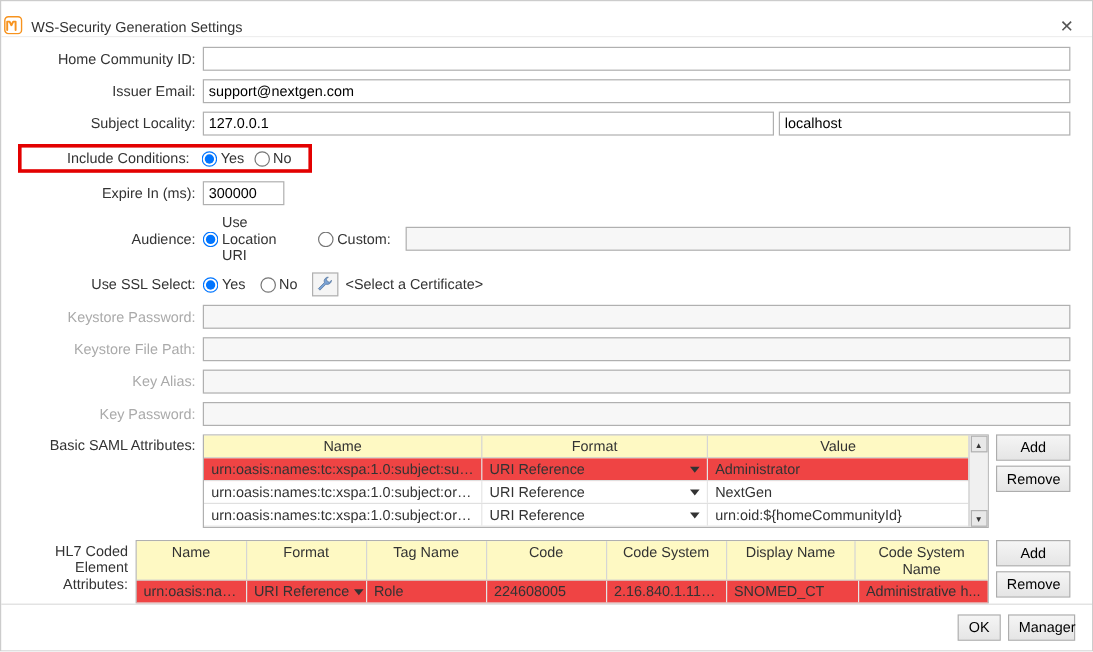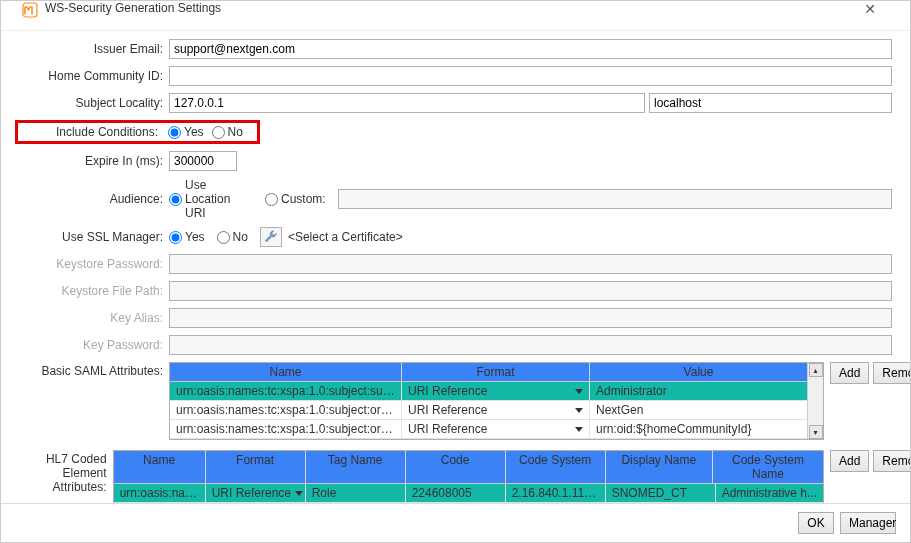--- a/index.html
+++ b/index.html
@@ -1,47 +1,47 @@
 <!DOCTYPE html>
 <html><head>
 <meta charset="utf-8">
 <style>
 * { box-sizing: border-box; margin: 0; padding: 0; }
 body { font-family: "Segoe UI", Tahoma, sans-serif; font-size: 12px; color: #333; background: #fff; }
 .window { width: 911px; height: 543px; border: 1px solid #ccc; position: relative; display: flex; flex-direction: column; }
-.titlebar { height: 30px; display: flex; align-items: flex-start; padding: 0 20px; border-bottom: 1px solid #eee; }
+.titlebar { height: 30px; display: flex; align-items: flex-end; padding: 0 1px; border-bottom: 1px solid #eee; }
 .titlebar .icon { width: 18px; height: 18px; margin-right: 6px; display: inline-flex; align-items: center; justify-content: center; }
 .titlebar .title { flex: 1; font-size: 12px; color: #333; }
 .titlebar .close { width: 40px; text-align: center; font-size: 14px; color: #555; cursor: pointer; }
 .content { flex: 1; padding: 8px 18px 4px 18px; overflow: hidden; }
 .form-row { display: flex; align-items: center; margin-bottom: 7px; }
 .form-row.tall { align-items: flex-start; }
 .label { width: 150px; text-align: right; padding-right: 6px; font-size: 12px; color: #333; }
 .label.disabled { color: #aaa; }
 .field { flex: 1; display: flex; align-items: center; gap: 4px; }
 .text-input { width: 100%; height: 20px; border: 1px solid #b0b0b0; padding: 1px 4px; font-size: 12px; font-family: inherit; background: #fff; }
 .text-input.short { width: 260px; flex: none; }
 .text-input:disabled { background: #f7f7f7; }
 .radio { display: inline-flex; align-items: center; margin-right: 8px; cursor: pointer; font-size: 12px; }
 .radio input { margin-right: 3px; }
 .red-box { border: 3px solid #e30000; padding: 2px 6px 2px 0; margin-left: -4px; }
 .wrench-btn { width: 22px; height: 20px; border: 1px solid #b0b0b0; background: #f5f5f5; display: inline-flex; align-items: center; justify-content: center; cursor: pointer; }
 .cert-text { font-size: 12px; color: #333; margin-left: 2px; }
 .table-wrap { flex: 1; display: flex; gap: 6px; }
 .table-container { flex: 1; border: 1px solid #b0b0b0; background: #fff; }
-.grid-header { display: flex; background: #3b82f6; border-bottom: 1px solid #ccc; }
+.grid-header { display: flex; background: #fef9c3; border-bottom: 1px solid #ccc; }
 .grid-header .col { padding: 2px 6px; border-right: 1px solid #d5d5d5; text-align: center; font-size: 12px; }
 .grid-header .col:last-child { border-right: none; }
 .grid-row { display: flex; border-bottom: 1px solid #e0e0e0; background: #fff; }
-.grid-row.sel { background: #14b8a6; }
+.grid-row.sel { background: #ef4444; }
 .grid-row .cell { padding: 2px 6px; border-right: 1px solid #e5e5e5; font-size: 12px; white-space: nowrap; overflow: hidden; text-overflow: ellipsis; }
 .grid-row .cell:last-child { border-right: none; }
 .dropdown-cell { display: flex; align-items: center; justify-content: space-between; }
 .caret { width: 0; height: 0; border-left: 4px solid transparent; border-right: 4px solid transparent; border-top: 5px solid #333; margin-left: 4px; flex-shrink: 0; }
-.side-buttons { display: flex; flex-direction: row; gap: 4px; width: 62px; }
+.side-buttons { display: flex; flex-direction: column; gap: 4px; width: 62px; }
 .btn { height: 22px; border: 1px solid #adadad; background: linear-gradient(#f5f5f5,#e5e5e5); font-size: 12px; cursor: pointer; font-family: inherit; padding: 0 8px; }
 .footer { border-top: 1px solid #ddd; padding: 8px 14px; display: flex; justify-content: flex-end; gap: 6px; }
 .scroll-indicator { width: 16px; background: #f0f0f0; border-left: 1px solid #ccc; display: flex; flex-direction: column; justify-content: space-between; align-items: center; }
 .scroll-btn { width: 14px; height: 14px; border: 1px solid #b0b0b0; background: #e8e8e8; display: flex; align-items: center; justify-content: center; font-size: 8px; color: #333; }
 .saml-table { flex: 1; }
 </style>
 </head>
 <body>
 
 <div class="window">
@@ -52,30 +52,30 @@
           <path d="M3 12 V5 h2 l1.5 3 1.5-3 h2 v7" fill="none" stroke="#f7931e" stroke-width="1.6" stroke-linecap="round" stroke-linejoin="round"></path>
         </svg>
     </span>
     <span class="title">WS-Security Generation Settings</span>
     <span class="close">✕</span>
   </div>
 
   <div class="content">
 
     <div class="form-row">
+      <div class="label">Home Community ID:</div>
+      <div class="field">
+          <input class="text-input" type="text" value="" style="">
+        </div>
+    </div>
+
+    <div class="form-row">
       <div class="label">Issuer Email:</div>
       <div class="field">
           <input class="text-input" type="text" value="support@nextgen.com" style="">
-        </div>
-    </div>
-
-    <div class="form-row">
-      <div class="label">Home Community ID:</div>
-      <div class="field">
-          <input class="text-input" type="text" value="" style="">
         </div>
     </div>
 
     <div class="form-row">
       <div class="label">Subject Locality:</div>
       <div class="field">
         <input class="text-input" style="flex: 2 1 0%;" type="text" value="127.0.0.1">
         <input class="text-input" style="flex: 1 1 0%;" type="text" value="localhost">
       </div>
     </div>
@@ -112,21 +112,21 @@
           </label>
         <label class="radio">
             <input type="radio" name="aud" style="">
             <span>Custom:</span>
           </label>
         <input class="text-input" type="text" disabled="" value="" style="">
       </div>
     </div>
 
     <div class="form-row">
-      <div class="label">Use SSL Manager:</div>
+      <div class="label">Use SSL Select:</div>
       <div class="field">
         <label class="radio">
             <input type="radio" name="ssl" checked="" style="">
             <span>Yes</span>
           </label>
         <label class="radio">
             <input type="radio" name="ssl" style="">
             <span>No</span>
           </label>
         <span class="wrench-btn">

